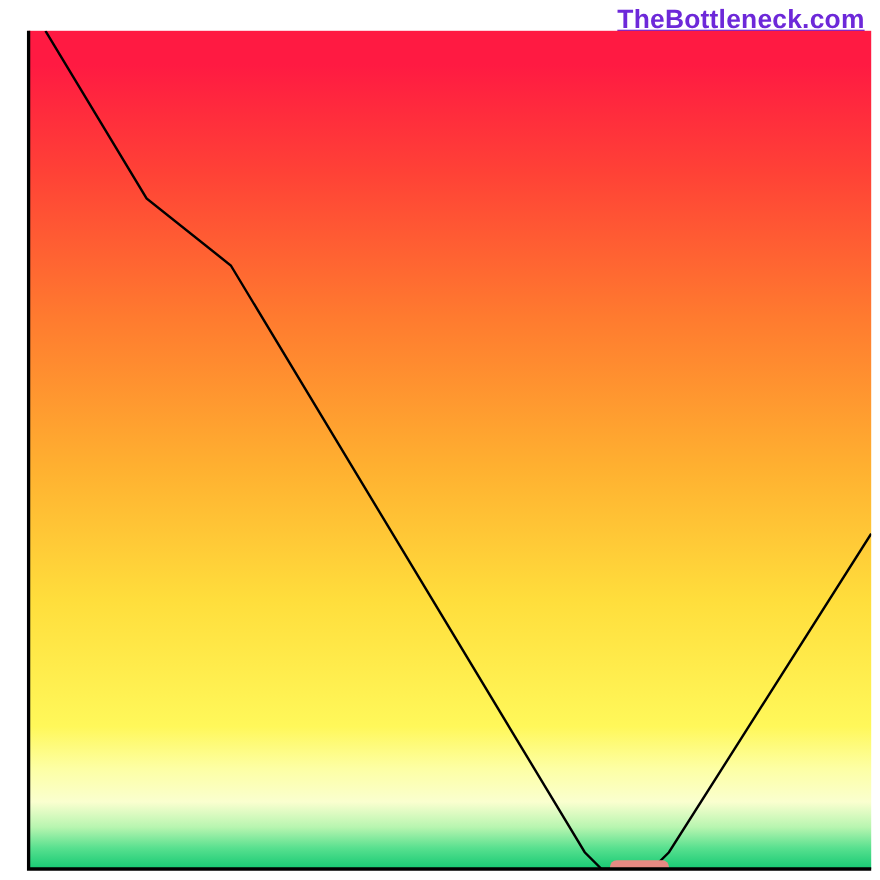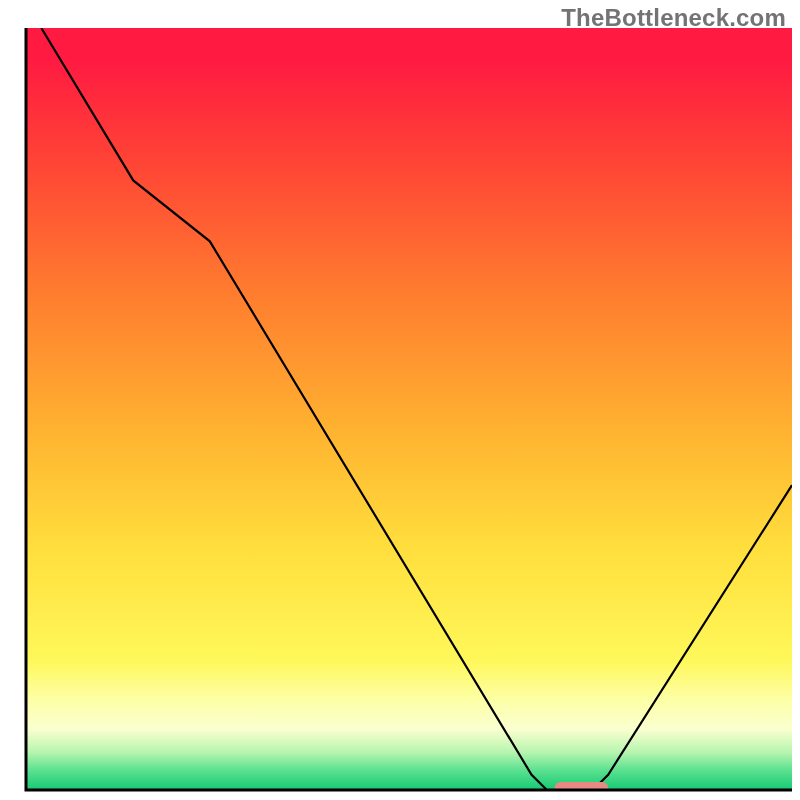--- a/index.html
+++ b/index.html
@@ -14,21 +14,21 @@
     position: relative;
     width: 800px;
     height: 800px;
   }
   .watermark {
     position: absolute;
     top: 4px;
     right: 14px;
     font-size: 24px;
     font-weight: 600;
-    color: #737373;
+    color: #6d28d9;
     letter-spacing: 0.2px;
     text-decoration: underline;
   }
   svg.plot {
     position: absolute;
     top: 0;
     left: 0;
   }
 </style>
 </head>

